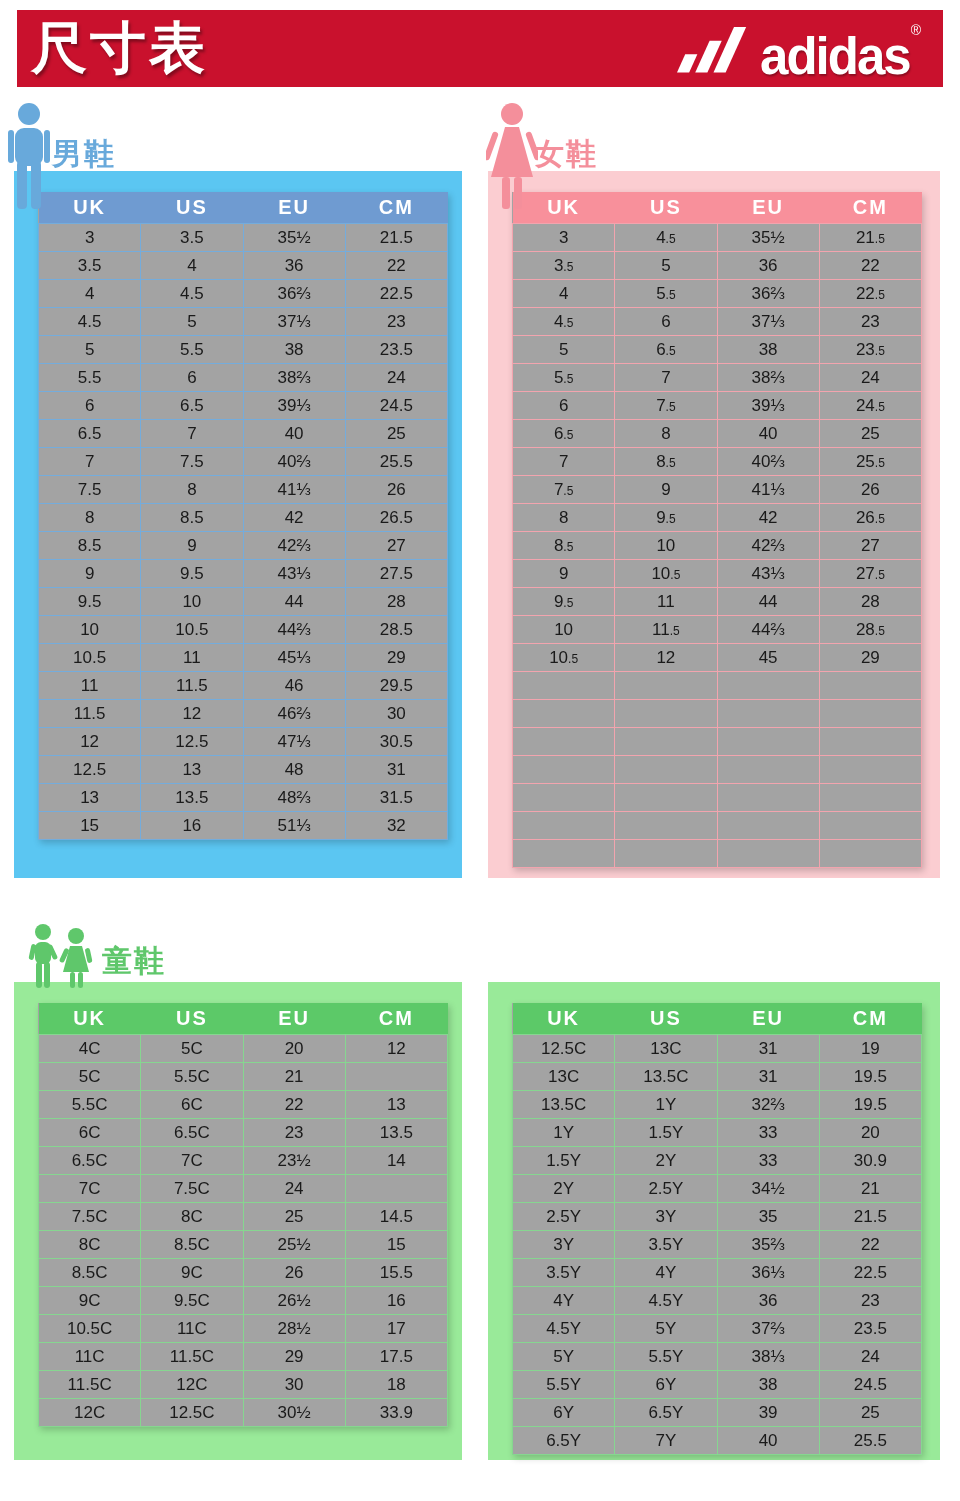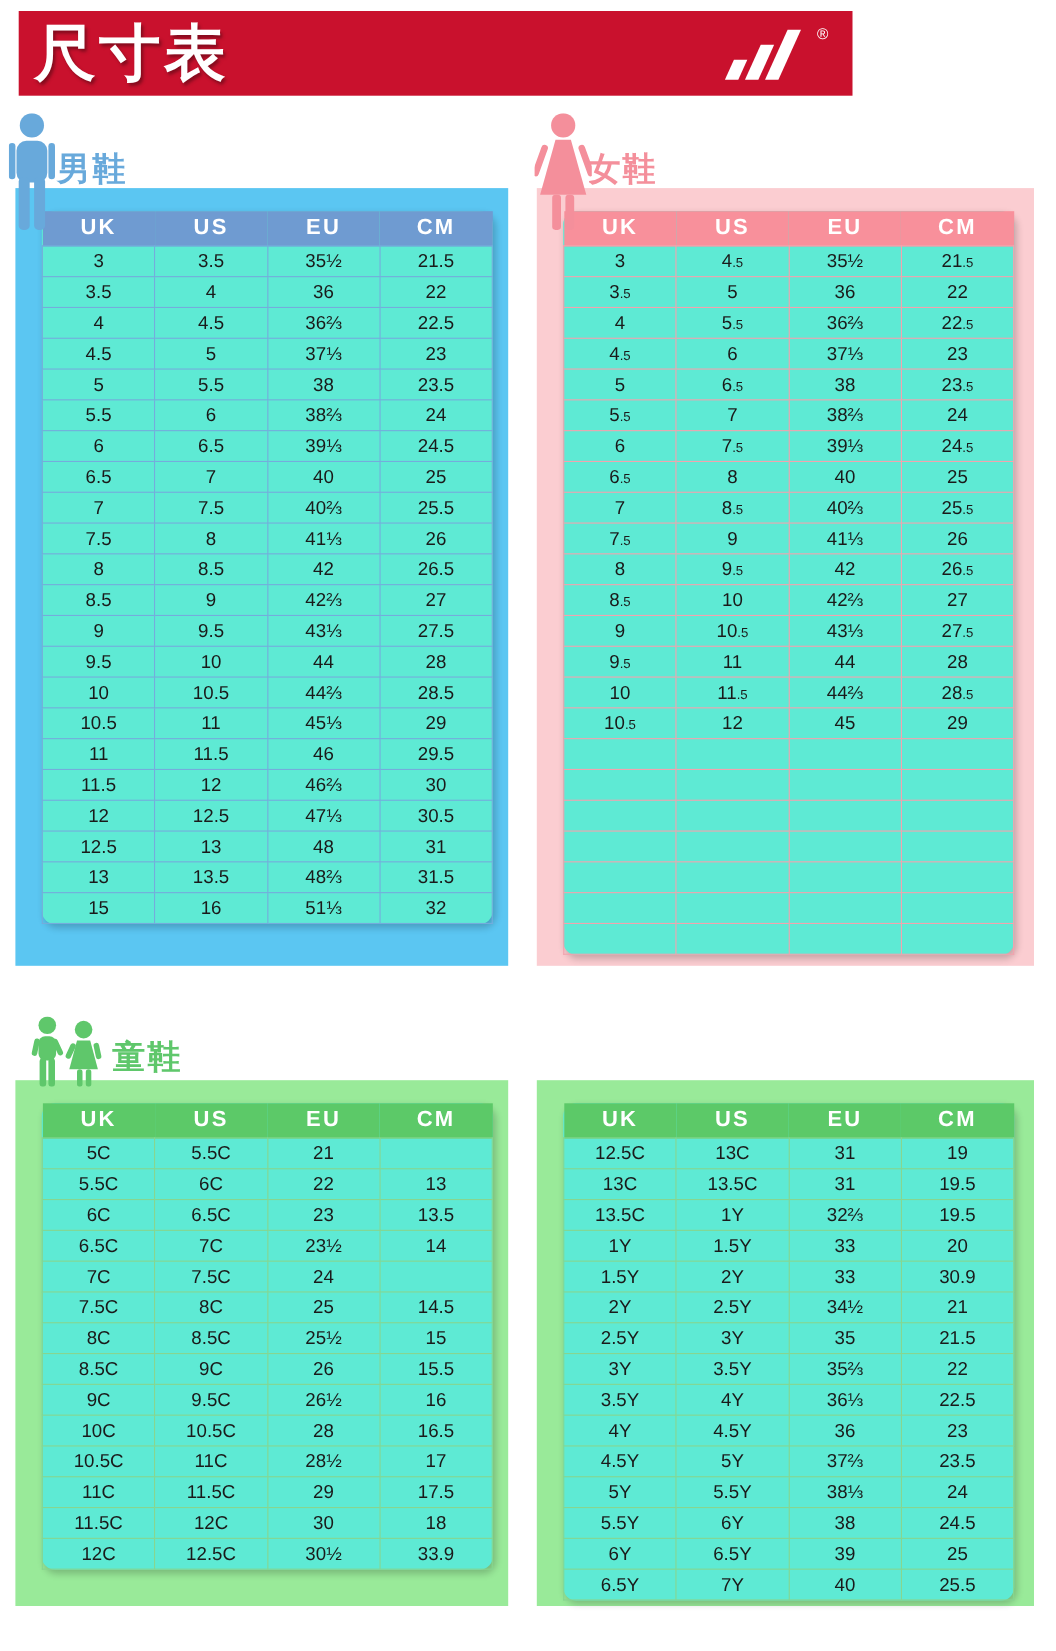--- a/index.html
+++ b/index.html
@@ -1,20 +1,20 @@
 <!DOCTYPE html>
 <html style="--header-bg: #C9112D; --text: #1A1A1A; --men-panel: #5BC6F2; --men-table-header: #6F9BD1; --men-grid: #74ACDC; --men-label: #68A9DB; --women-panel: #FBCDD1; --women-table-header: #F8909B; --women-grid: #F2A4AE; --women-label: #F48F9B; --kids-panel: #99EA99; --kids-table-header: #5CC968; --kids-grid: #86D690; --kids-label: #5FC76B;"><head>
 <meta charset="utf-8">
 <style>
   html,body{margin:0;padding:0;background:#fff;}
   .canvas{position:relative;width:960px;height:1501px;background:#ffffff;overflow:hidden;
           font-family:"Liberation Sans","DejaVu Sans",sans-serif;}
 
   
-  .topbar{position:absolute;left:17px;top:10px;width:758px;height:77px;background:var(--header-bg);text-decoration:underline;}
+  .topbar{position:absolute;left:17px;top:10px;width:926px;height:77px;background:var(--header-bg);text-decoration:underline;}
   .page-title{position:absolute;left:14px;top:50%;transform:translateY(-50%);
               font-size:56px;font-weight:bold;color:#fff;letter-spacing:3px;
               text-shadow:2px 3px 3px rgba(0,0,0,.35);}
   .logo{position:absolute;right:22px;bottom:9px;display:flex;align-items:flex-end;}
   .logo svg{width:76px;height:58px;margin-right:7px;display:block;}
   .wordmark{font-size:51px;font-weight:bold;color:#fff;line-height:.82;letter-spacing:-2px;
             text-shadow:1px 2px 2px rgba(0,0,0,.3);}
   .reg{align-self:flex-start;font-size:14px;color:#fff;margin-left:1px;margin-top:2px;}
 
   
@@ -34,22 +34,22 @@
   #kids-left-panel{left:14px;top:982px;width:448px;height:478px;background:var(--kids-panel);}
   #kids-right-panel{left:488px;top:982px;width:452px;height:478px;background:var(--kids-panel);}
 
   
   .table-slot{position:absolute;z-index:2;}
   #men-table{left:38px;top:192px;width:410px;}
   #women-table{left:512px;top:192px;width:410px;}
   #kids-left-table{left:38px;top:1003px;width:410px;}
   #kids-right-table{left:512px;top:1003px;width:410px;}
 
-  table.size-table{width:100%;border-collapse:collapse;background:#5eead4;
-                   box-shadow:2px 3px 7px rgba(0,0,0,.20);border-radius:12px;}
+  table.size-table{width:100%;border-collapse:collapse;background:#a3a3a3;
+                   box-shadow:2px 3px 7px rgba(0,0,0,.20);}
   .size-table th{height:29px;font-size:20px;font-weight:bold;color:#fff;
                  letter-spacing:2px;border:0;width:25%;}
   .size-table td{height:27px;font-size:17px;color:var(--text);text-align:center;
                  border:1px solid;padding:0;}
   .size-table td .dec{font-size:12px;}
   table.men th{background:var(--men-table-header);}   table.men td{border-color:var(--men-grid);}
   table.women th{background:var(--women-table-header);} table.women td{border-color:var(--women-grid);}
   table.kids th{background:var(--kids-table-header);} table.kids td{border-color:var(--kids-grid);}
 </style>
 </head>
@@ -58,20 +58,21 @@
 <div class="canvas">
 
   <header class="topbar">
     <span class="page-title">尺寸表</span>
     <div class="logo">
       <svg viewBox="0 0 100 70">
         <polygon points="0,66 16,66 26.8,42 10.8,42" fill="#ffffff"></polygon>
         <polygon points="24,66 40,66 58.9,24 42.9,24" fill="#ffffff"></polygon>
         <polygon points="48,66 64,66 91,6 75,6" fill="#ffffff"></polygon>
       </svg>
+      <span class="wordmark">adidas</span>
       <span class="reg">®</span>
     </div>
   </header>
 
   <svg id="men-icon" class="icon" width="42" height="106" viewBox="0 0 42 106" fill="#68A9DB">
     <circle cx="21" cy="11" r="11"></circle>
     <rect x="7" y="25" width="28" height="38" rx="9"></rect>
     <rect x="0" y="27" width="6" height="33" rx="3"></rect>
     <rect x="36" y="27" width="6" height="33" rx="3"></rect>
     <rect x="9" y="58" width="10" height="48" rx="4"></rect>
@@ -410,20 +411,26 @@
         <thead>
           <tr>
             <th>UK</th>
             <th>US</th>
             <th>EU</th>
             <th>CM</th>
           </tr>
         </thead>
         <tbody>
           <tr>
+            <td>4C</td>
+            <td>5C</td>
+            <td>20</td>
+            <td>12</td>
+          </tr>
+          <tr>
             <td>5C</td>
             <td>5.5C</td>
             <td>21</td>
             <td></td>
           </tr>
           <tr>
             <td>5.5C</td>
             <td>6C</td>
             <td>22</td>
             <td>13</td>
@@ -462,26 +469,20 @@
             <td>8.5C</td>
             <td>9C</td>
             <td>26</td>
             <td>15.5</td>
           </tr>
           <tr>
             <td>9C</td>
             <td>9.5C</td>
             <td>26½</td>
             <td>16</td>
-          </tr>
-          <tr>
-            <td>10C</td>
-            <td>10.5C</td>
-            <td>28</td>
-            <td>16.5</td>
           </tr>
           <tr>
             <td>10.5C</td>
             <td>11C</td>
             <td>28½</td>
             <td>17</td>
           </tr>
           <tr>
             <td>11C</td>
             <td>11.5C</td>

